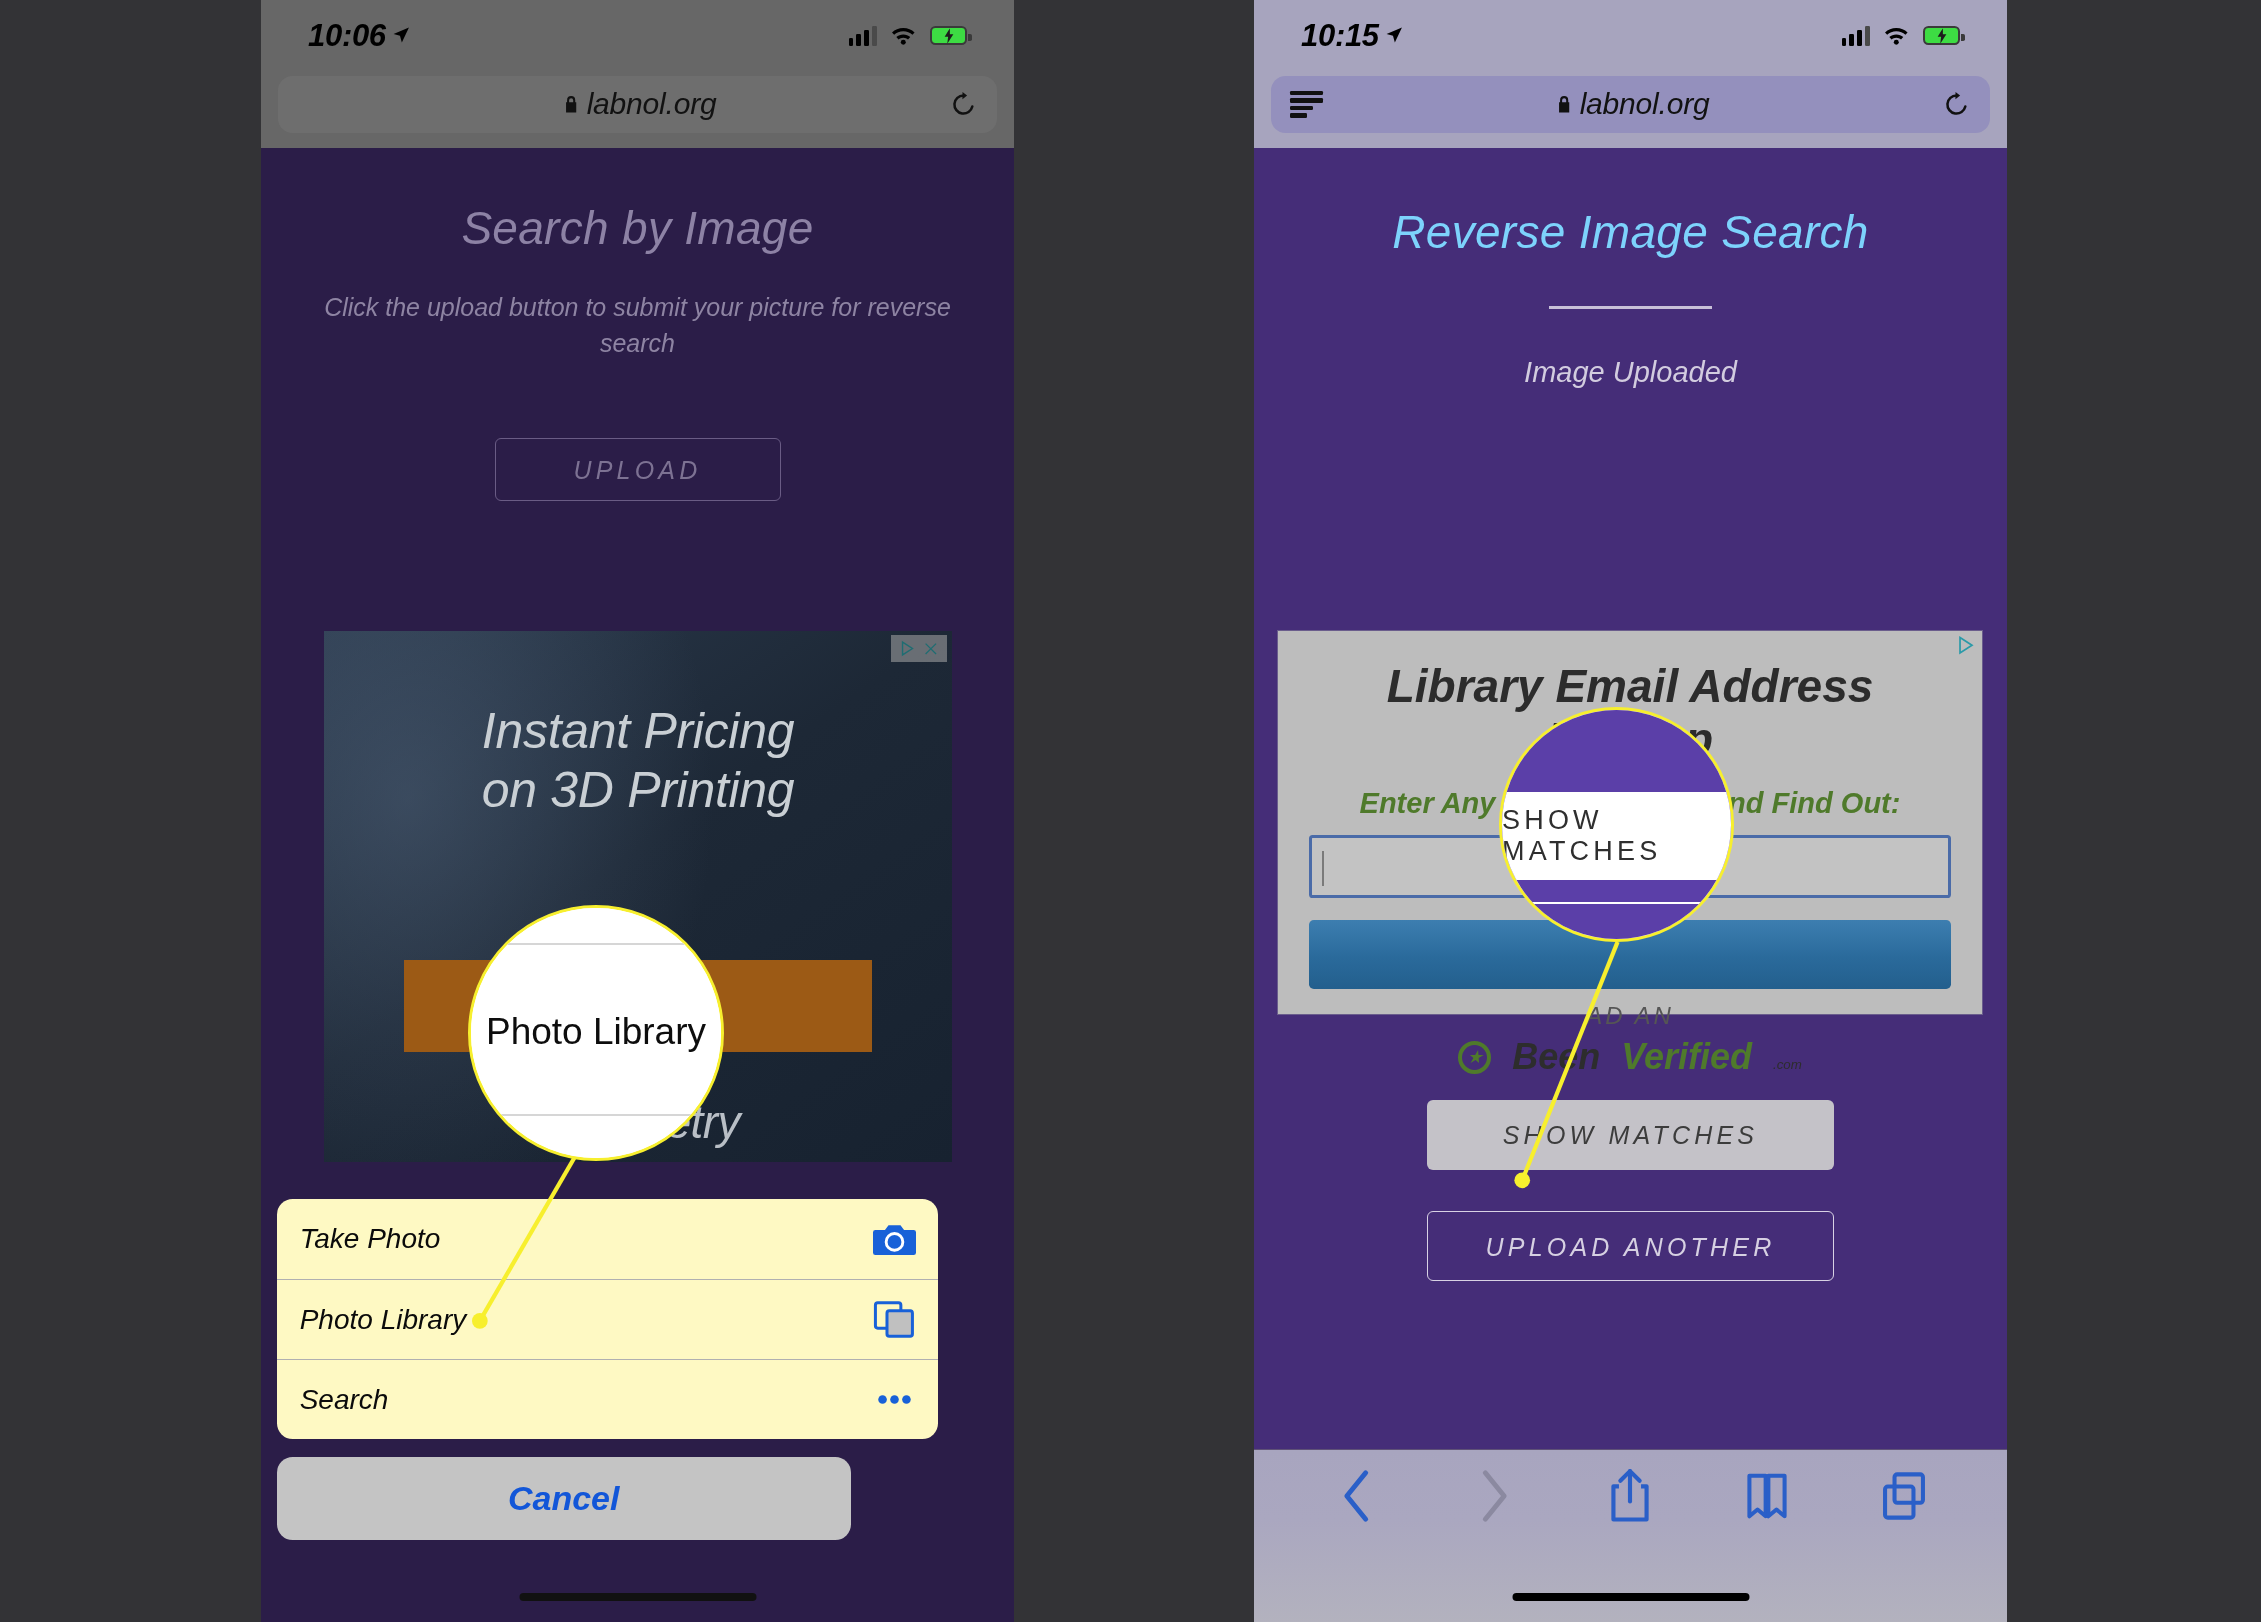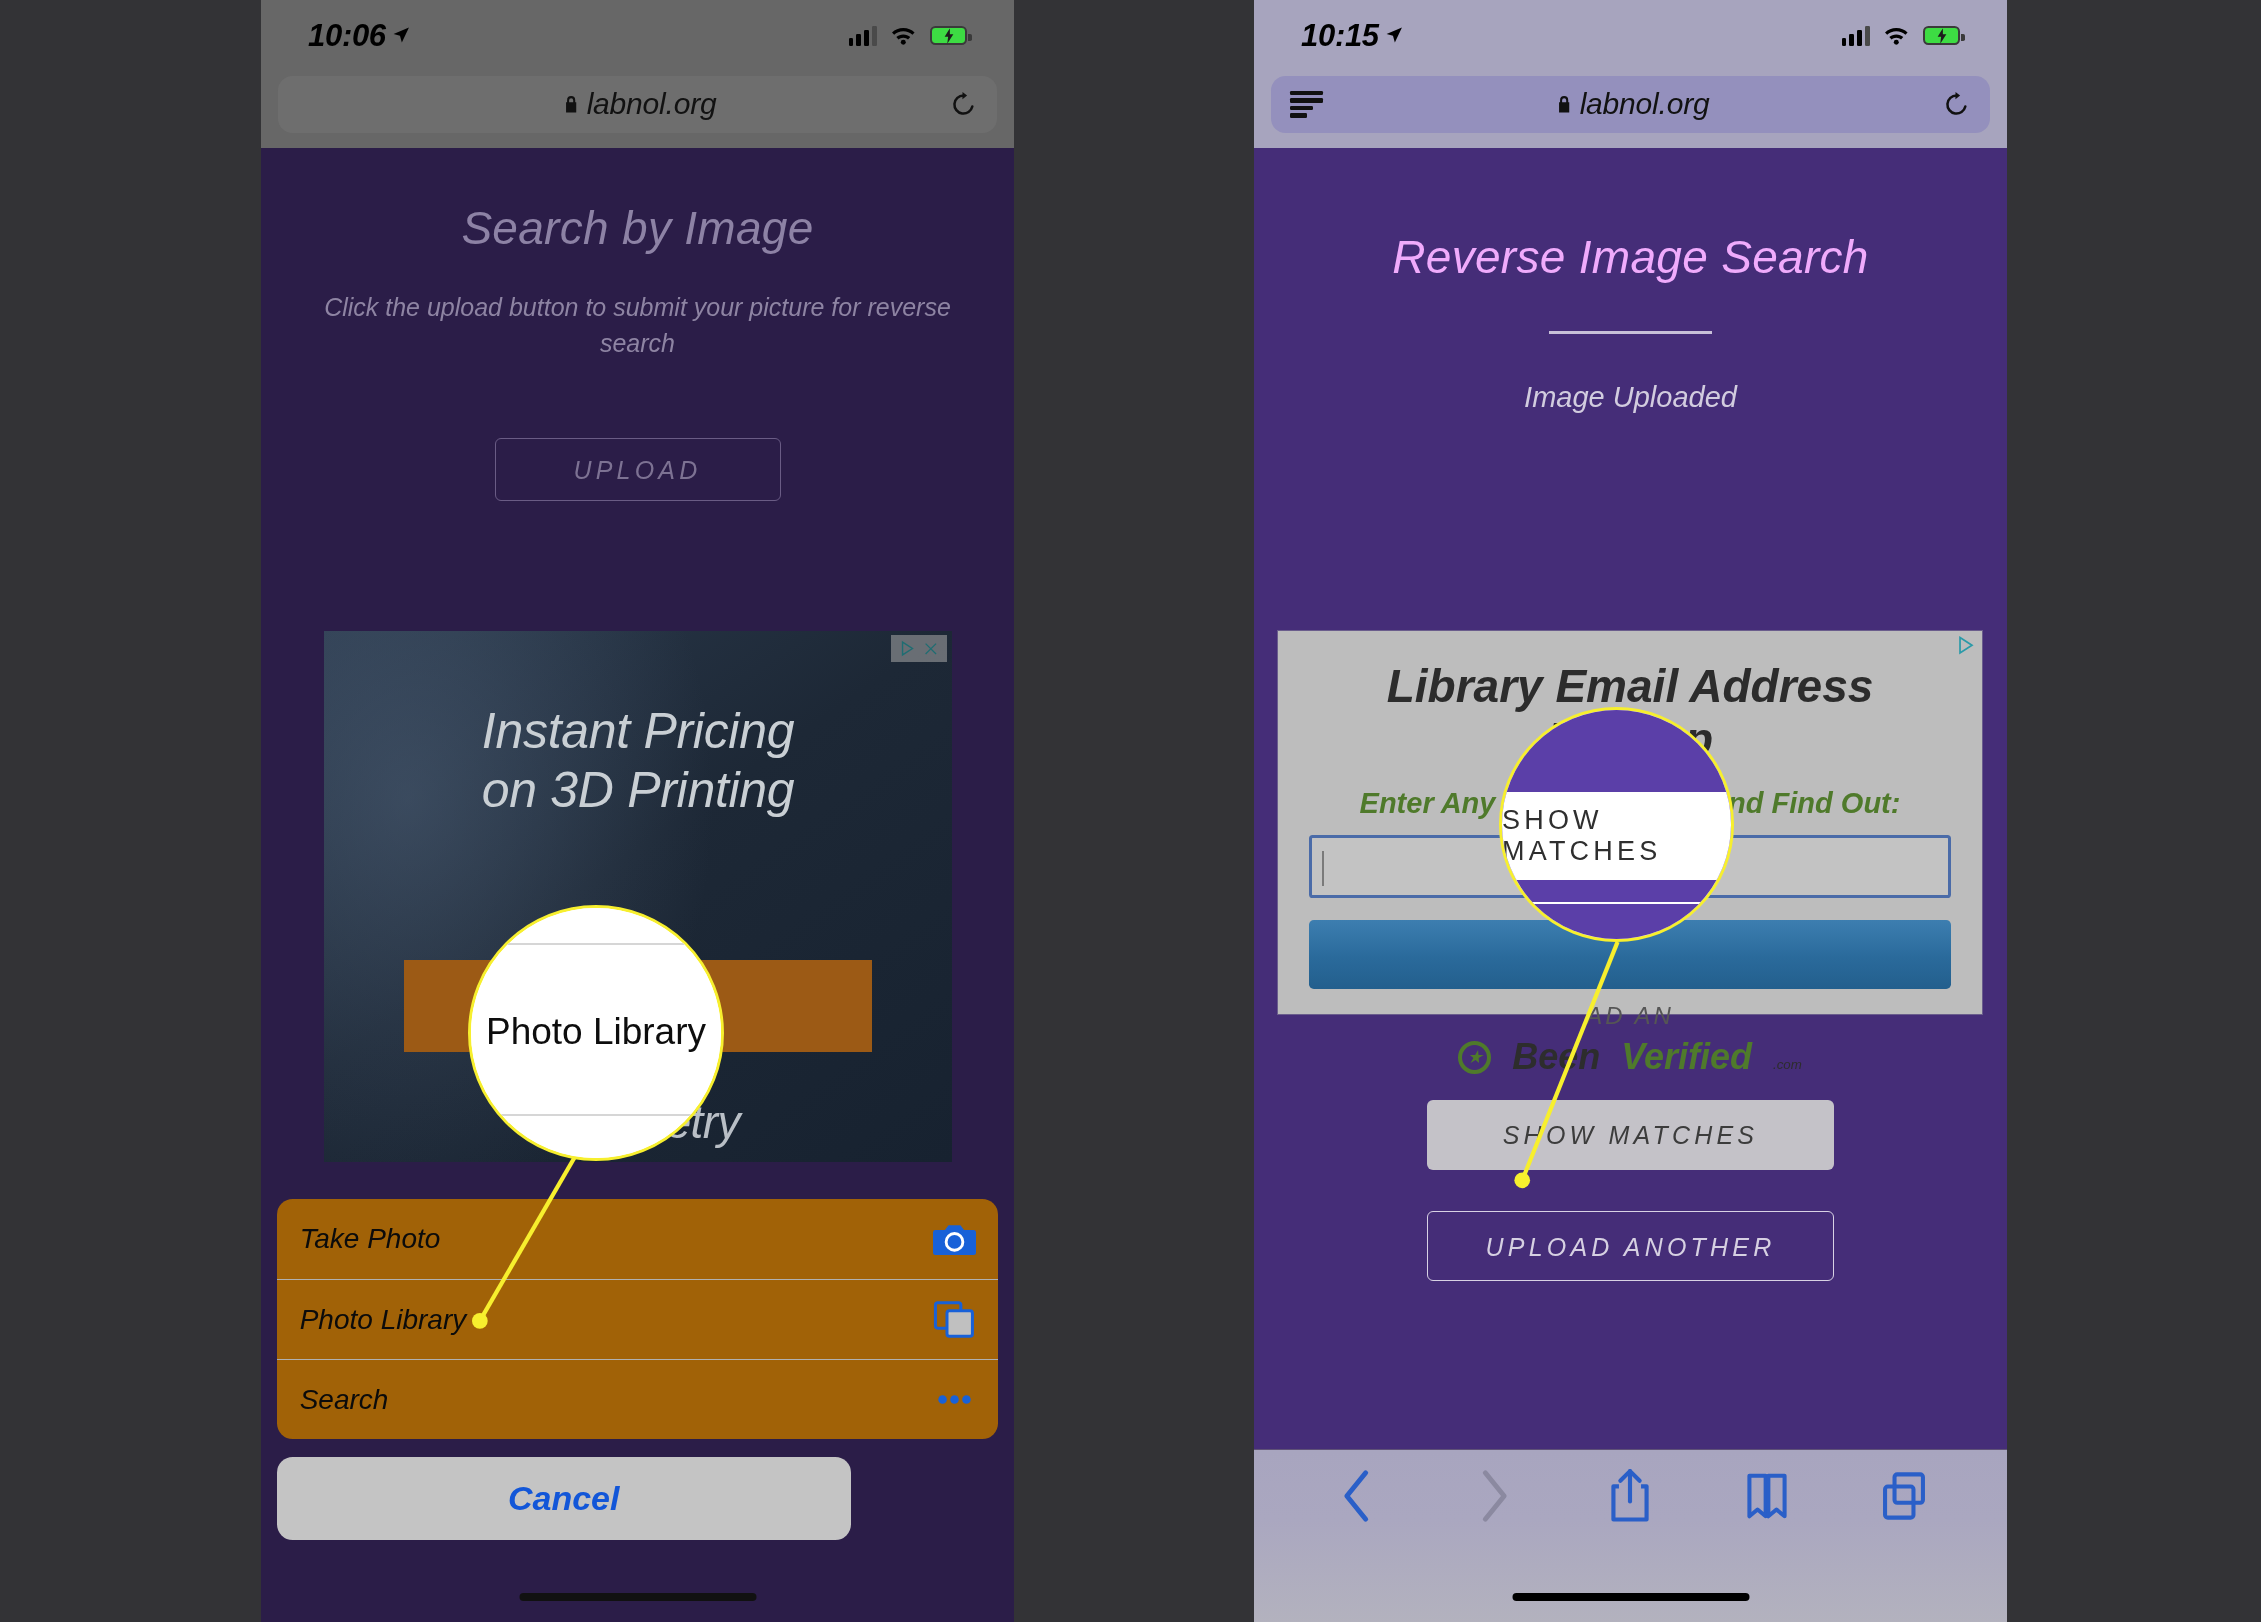--- a/index.html
+++ b/index.html
@@ -73,21 +73,21 @@
 
   
   .page { position: relative; width: 100%; }
   .page-left  { background: #2b1d48; height: 1551px; }
   .page-right { background: #452d78; height: 1381px; }
 
   .h1 {
     text-align: center; font-weight: 300; letter-spacing: 0.3px;
   }
   .h1-left  { font-size: 46px; color: #8d82a5; padding-top: 53px; }
-  .h1-right { font-size: 46px; color: #f0abfc; padding-top: 82px; }
+  .h1-right { font-size: 46px; color: #7dd3fc; padding-top: 57px; }
 
   .subtitle {
     text-align: center; font-size: 25px; font-weight: 300;
     line-height: 1.42; color: #8e84a3; padding: 35px 53px 0 53px;
   }
   .divider {
     width: 163px; height: 2.4px; background: #c8c0d8;
     margin: 47px auto 0 auto;
   }
   .status-line {
@@ -193,22 +193,22 @@
   .bv-logo .been { font-size: 36px; font-weight: bold; color: #2d2d2d; }
   .bv-logo .ver  { font-size: 36px; font-weight: bold; color: #4f7a2b; }
   .bv-logo .dotcom { font-size: 13.3px; color:#2d2d2d; align-self: flex-end; padding-bottom: 6px; }
 
   
   .sheet-dim {
     position: absolute; left: 0; right: 0; top: 0; bottom: 0;
     background: rgba(0,0,0,0.0);
   }
   .action-sheet {
-    position: absolute; left: 15.7px; width: 721px; top: 1199px;
-    background: #a16207; border-radius: 15.7px; overflow: hidden;
+    position: absolute; left: 15.7px; width: 661px; top: 1199px;
+    background: #fef9c3; border-radius: 15.7px; overflow: hidden;
   }
   .as-row {
     height: 80px; display: flex; align-items: center;
     padding: 0 22px 0 23px; position: relative;
   }
   .as-row + .as-row { border-top: 1.2px solid #b0b0b0; }
   .as-label { font-size: 28px; color: #0b0b0b; }
   .as-icon { margin-left: auto; width: 43px; height: 37px; }
   .cancel-btn {
     position: absolute; left: 15.7px; width: 574px; top: 1457px;

